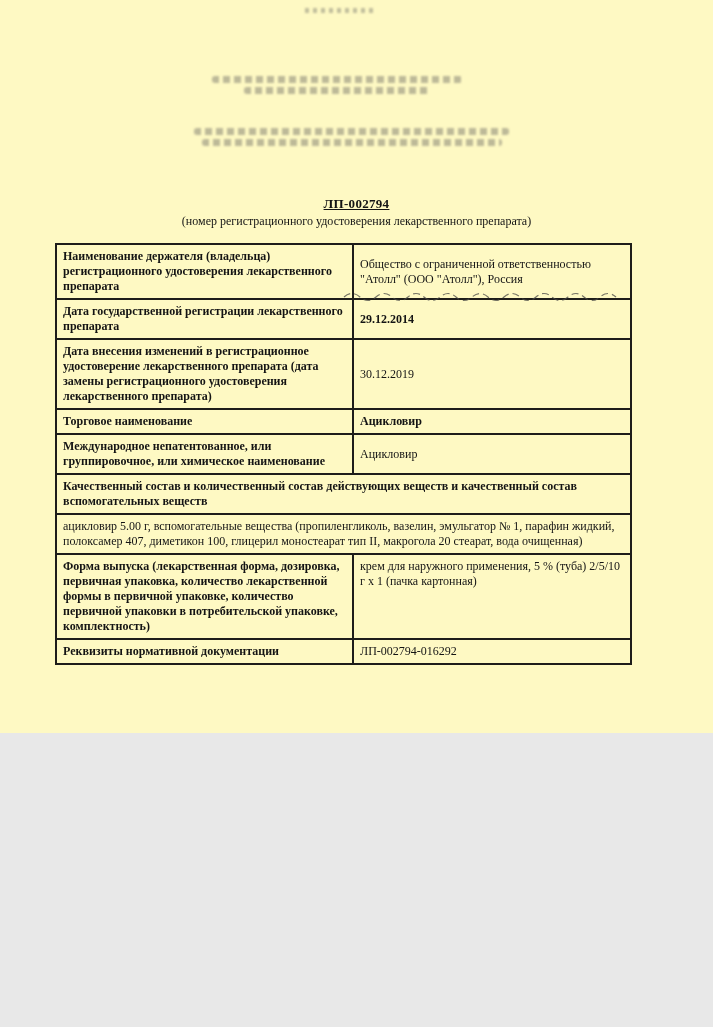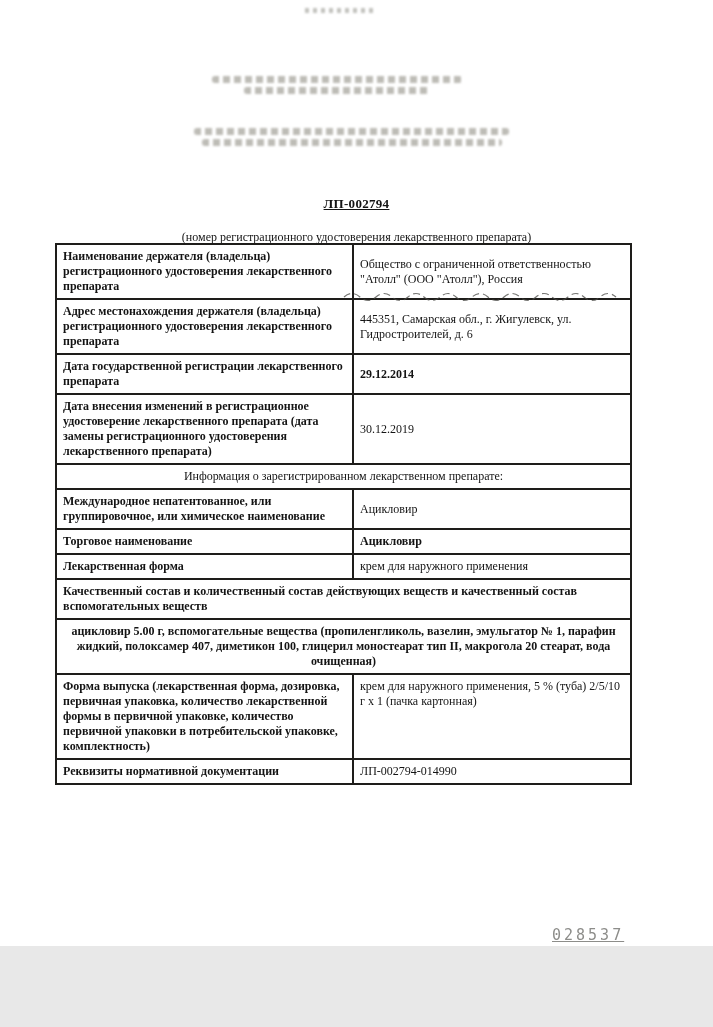--- a/index.html
+++ b/index.html
@@ -1,20 +1,20 @@
 <!DOCTYPE html>
 <html><head>
 <meta charset="utf-8">
 <style>
   html,body{margin:0;padding:0;background:#e8e8e8;}
   .sheet{
     position:relative;
-    width:713px;height:946px;
+    width:713px;height:733px;
     margin:0 auto;
-    background:#ffffff;
+    background:#fef9c3;
     font-family:"Liberation Serif", serif;
     color:#141414;
     overflow:hidden;
   }
   
   .fade-line{
     margin:4px auto;
     height:7px;border-radius:3px;
     background:repeating-linear-gradient(90deg, rgba(125,122,110,.5) 0 7px, rgba(125,122,110,0) 7px 11px);
     filter:blur(1.3px);
@@ -24,39 +24,39 @@
     filter:blur(1px);}
   .faded-stamp-1{position:absolute;top:72px;left:0;right:40px;}
   .faded-stamp-2{position:absolute;top:124px;left:0;right:10px;}
   .footer-fade{position:absolute;top:960px;left:50%;transform:translateX(-50%);
     width:330px;height:6px;
     background:repeating-linear-gradient(90deg, rgba(120,120,110,.45) 0 5px, transparent 5px 9px);
     filter:blur(1px);}
   
   .title-block{position:absolute;top:196px;left:0;right:0;text-align:center;}
   .reg-num{font-weight:bold;font-size:13px;text-decoration:underline;letter-spacing:.3px;}
-  .reg-caption{font-size:12px;margin-top:18px;}
+  .reg-caption{font-size:12px;margin-top:2px;}
   
   .doc-table{
     position:absolute;top:243px;left:55px;
     width:577px;border-collapse:collapse;table-layout:fixed;
     font-size:12px;line-height:1.25;padding-left:16px;
   }
   .doc-table td{
     border:2px solid #1e1d1a;
     padding:4px 6px;
     vertical-align:middle;
     overflow:hidden;
   }
   td.lbl{width:283px;font-weight:bold;vertical-align:top;}
   td.val{border-radius:23px;}
   td.val-left{text-align:left;vertical-align:top;border-radius:22px;}
   td.full-center{text-align:center;font-weight:normal;}
   td.full-bold{font-weight:bold;margin-left:45px;}
-  td.full-text{font-weight:bold;text-align:center;}
+  td.full-text{font-weight:normal;}
   .strong{font-weight:bold;}
   
   .squiggle{position:absolute;top:291px;left:342px;opacity:.75;}
   
   .stamp-number{
     position:absolute;top:926px;left:552px;
     font-family:"DejaVu Sans Mono", monospace;
     font-size:15px;letter-spacing:3px;color:#8d8d8a;text-decoration:underline;
   }
 </style>
@@ -82,59 +82,48 @@
     <div class="reg-caption">(номер регистрационного удостоверения лекарственного препарата)</div>
   </div>
 
   <table class="doc-table">
     <tbody>
       <tr>
         <td class="lbl">Наименование держателя (владельца) регистрационного удостоверения лекарственного препарата</td>
         <td class="val">Общество с ограниченной ответственностью "Атолл" (ООО "Атолл"), Россия</td>
       </tr>
       <tr>
-        <td class="lbl">Адрес местонахождения держателя (владельца) регистрационного удостоверения лекарственного препарата</td>
-        <td class="val">445351, Самарская обл., г. Жигулевск, ул. Гидростроителей, д. 6</td>
-      </tr>
-      <tr>
         <td class="lbl">Дата государственной регистрации лекарственного препарата</td>
         <td class="val strong">29.12.2014</td>
       </tr>
       <tr>
         <td class="lbl">Дата внесения изменений в регистрационное удостоверение лекарственного препарата (дата замены регистрационного удостоверения лекарственного препарата)</td>
         <td class="val">30.12.2019</td>
       </tr>
       <tr>
-        <td class="full-center" colspan="2">Информация о зарегистрированном лекарственном препарате:</td>
+        <td class="lbl">Торговое наименование</td>
+        <td class="val strong">Ацикловир</td>
       </tr>
       <tr>
         <td class="lbl">Международное непатентованное, или группировочное, или химическое наименование</td>
         <td class="val">Ацикловир</td>
-      </tr>
-      <tr>
-        <td class="lbl">Торговое наименование</td>
-        <td class="val strong">Ацикловир</td>
-      </tr>
-      <tr>
-        <td class="lbl">Лекарственная форма</td>
-        <td class="val">крем для наружного применения</td>
       </tr>
       <tr>
         <td class="full-bold" colspan="2">Качественный состав и количественный состав действующих веществ и качественный состав вспомогательных веществ</td>
       </tr>
       <tr>
         <td class="full-text" colspan="2">ацикловир 5.00 г, вспомогательные вещества (пропиленгликоль, вазелин, эмульгатор № 1, парафин жидкий, полоксамер 407, диметикон 100, глицерил моностеарат тип II, макрогола 20 стеарат, вода очищенная)</td>
       </tr>
       <tr>
         <td class="lbl">Форма выпуска (лекарственная форма, дозировка, первичная упаковка, количество лекарственной формы в первичной упаковке, количество первичной упаковки в потребительской упаковке, комплектность)</td>
         <td class="val-left">крем для наружного применения, 5 % (туба) 2/5/10 г х 1 (пачка картонная)</td>
       </tr>
       <tr>
         <td class="lbl">Реквизиты нормативной документации</td>
-        <td class="val-left">ЛП-002794-014990</td>
+        <td class="val-left">ЛП-002794-016292</td>
       </tr>
     </tbody>
   </table>
 
   <svg class="squiggle" width="285" height="12">
     <path d="M2 6 q8 -7 16 0 t16 0 t16 0 t16 0 t16 0 t16 0 t16 0 t16 0 t16 0 t16 0 t16 0 t16 0 t16 0 t16 0 t16 0 t16 0 t16 0" fill="none" stroke="#4a4a46" stroke-width="1.2" stroke-dasharray="7 4"></path>
   </svg>
 
   <div class="stamp-number">028537</div>
 

